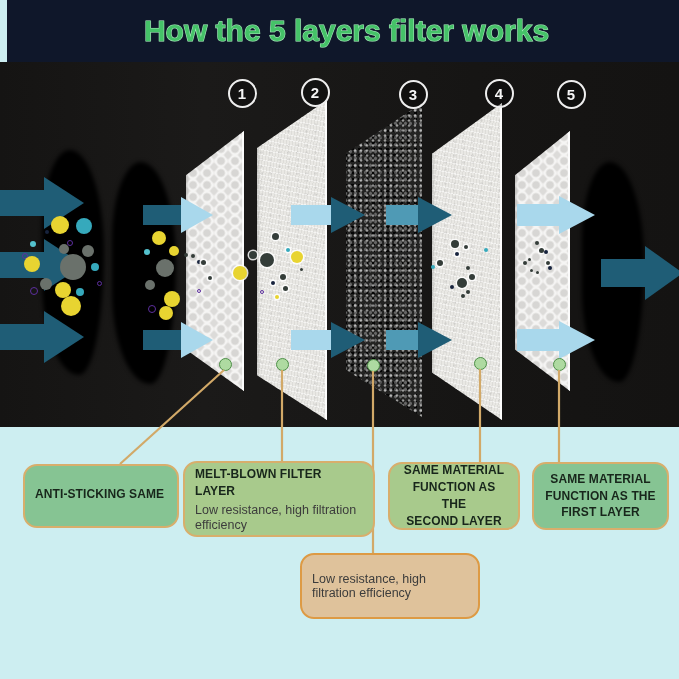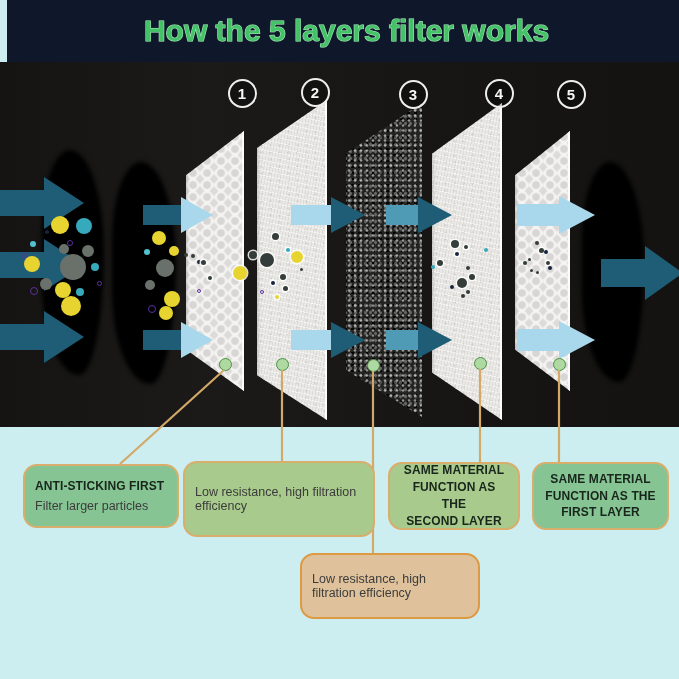--- a/index.html
+++ b/index.html
@@ -214,24 +214,24 @@
     </div>
   <svg class="connector-svg" width="679" height="679" viewBox="0 0 679 679">
       <line x1="224" y1="370" x2="120" y2="464" stroke="#d2a968" stroke-width="2.2"></line>
       <line x1="282" y1="370" x2="282" y2="462" stroke="#d2a968" stroke-width="2.2"></line>
       <line x1="373" y1="371" x2="373" y2="554" stroke="#d2a968" stroke-width="2.2"></line>
       <line x1="480" y1="369" x2="480" y2="463" stroke="#d2a968" stroke-width="2.2"></line>
       <line x1="559" y1="370" x2="559" y2="463" stroke="#d2a968" stroke-width="2.2"></line>
     </svg>
   <div id="callouts">
       <div class="callout" style="left: 23px; top: 464px; width: 156px; height: 64px; background: rgb(134, 196, 147); border: 2.5px solid rgb(216, 174, 108);">
-        <h3>ANTI-STICKING FIRST</h3>
-        <p>Filter larger particles</p>
+        <h3>ANTI-STICKING SAME</h3>
       </div>
       <div class="callout" style="left: 183px; top: 461px; width: 192px; height: 76px; background: rgb(168, 202, 140); border: 2.5px solid rgb(216, 174, 108);">
+        <h3>MELT-BLOWN FILTER LAYER</h3>
         <p>Low resistance, high filtration efficiency</p>
       </div>
       <div class="callout center" style="left: 388px; top: 462px; width: 132px; height: 68px; background: rgb(168, 202, 140); border: 2.5px solid rgb(216, 174, 108);">
         <h3>SAME MATERIAL
 FUNCTION AS THE
 SECOND LAYER</h3>
       </div>
       <div class="callout center" style="left: 532px; top: 462px; width: 137px; height: 68px; background: rgb(134, 196, 147); border: 2.5px solid rgb(216, 174, 108);">
         <h3>SAME MATERIAL
 FUNCTION AS THE

